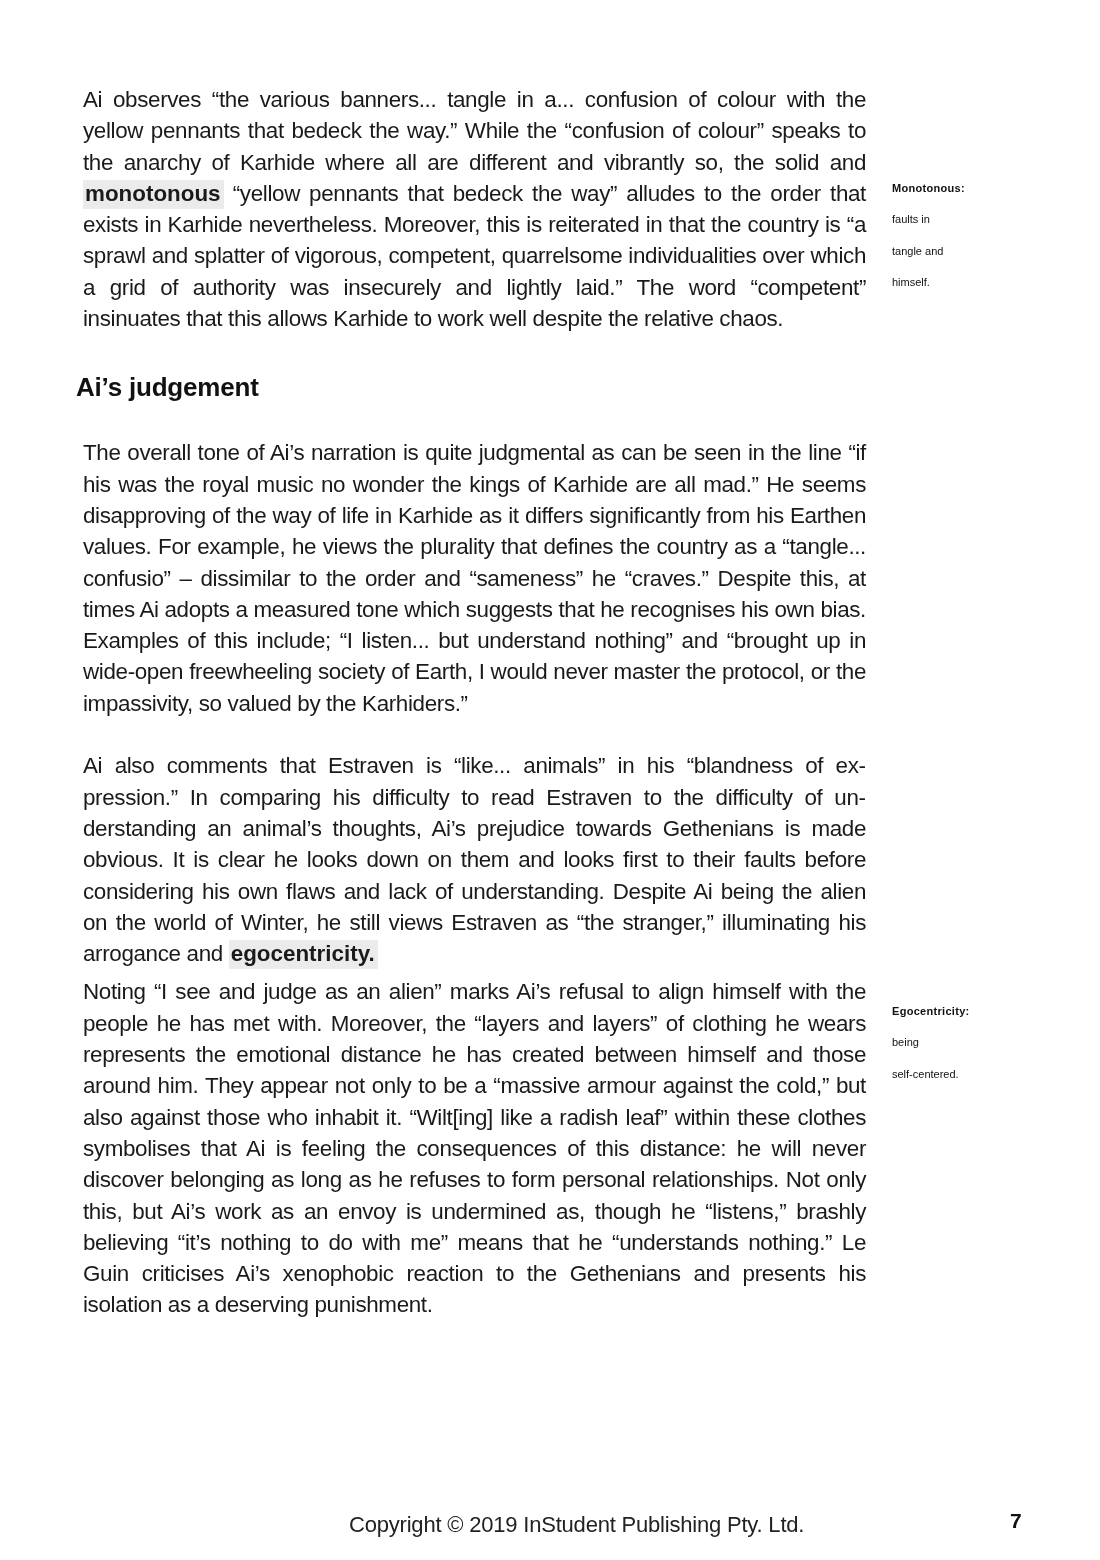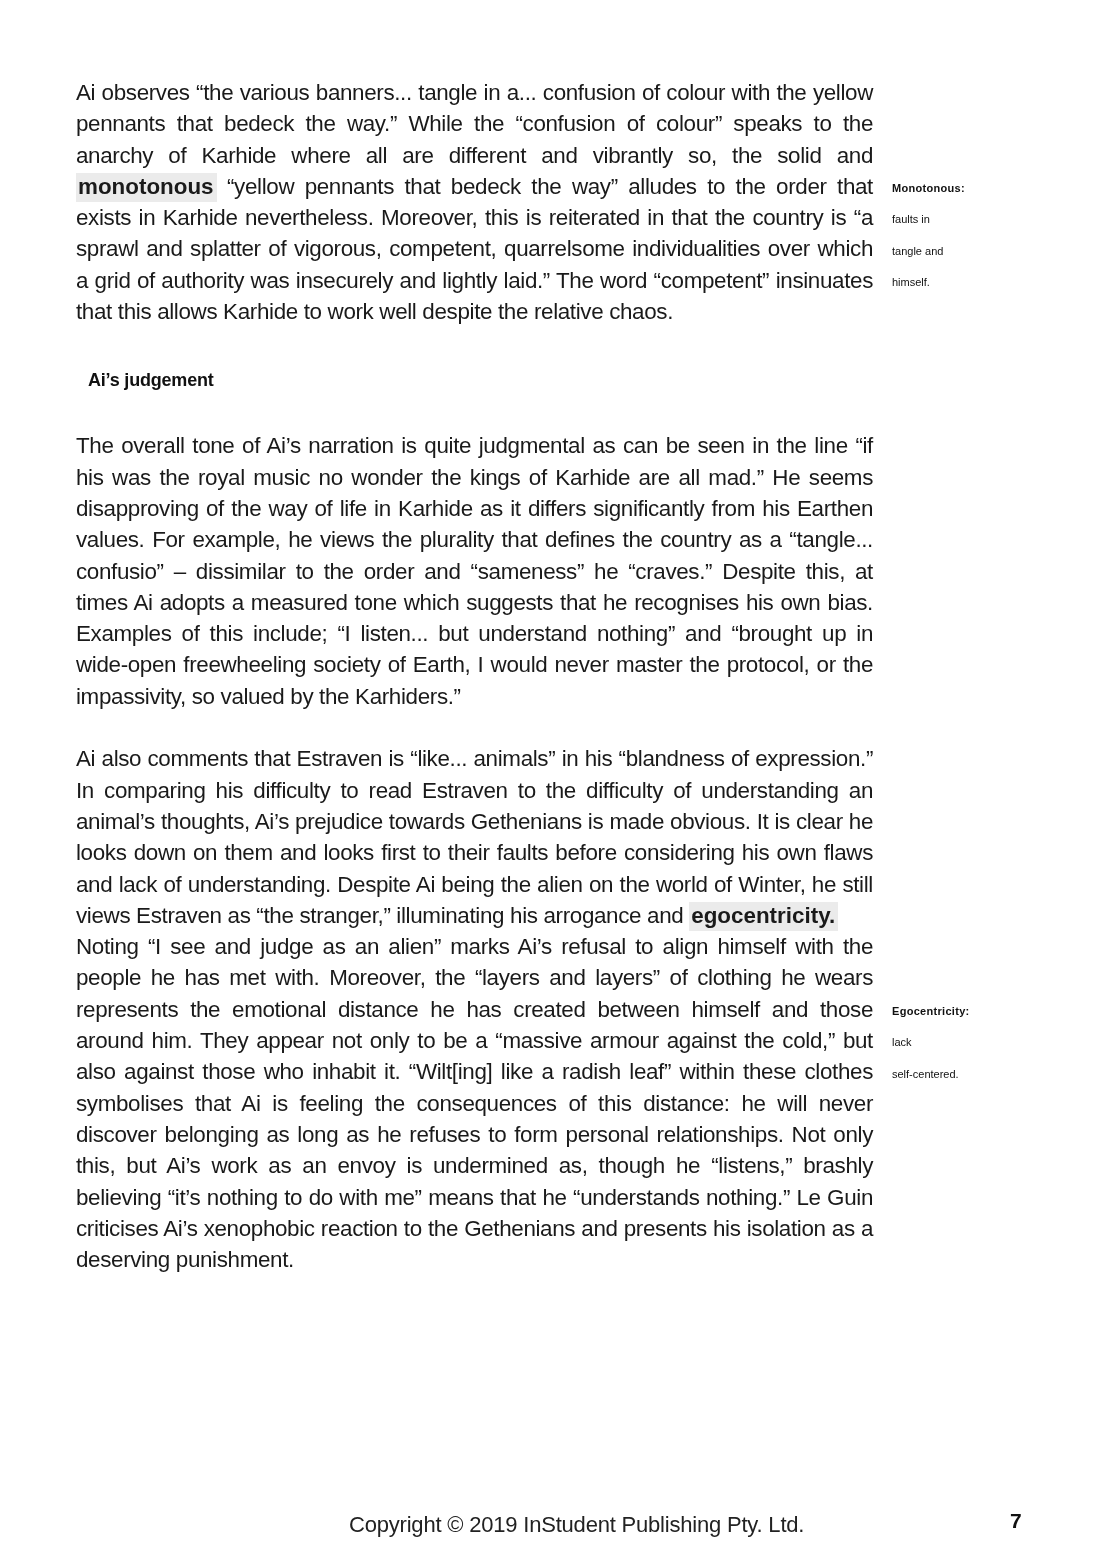--- a/index.html
+++ b/index.html
@@ -5,24 +5,24 @@
     html, body { margin: 0; padding: 0; background: #ffffff; }
     body {
       width: 1100px; height: 1560px; position: relative; overflow: hidden;
       font-family: "Liberation Sans", sans-serif; color: #1a1a1a;
     }
     .main {
       position: absolute; left: 76px; top: 77px; width: 797px;
       font-size: 22.4px; line-height: 31.3px; text-align: justify;
       letter-spacing: -0.35px;
     }
-    .main p { margin: 0; }
+    .main p { margin: 7px; }
     .gap-after { margin-bottom: 31.3px !important; }
     h2 {
-      margin: 12px; font-size: 18px; font-weight: bold; line-height: 31px;
+      margin: 0; font-size: 26px; font-weight: bold; line-height: 31px;
       letter-spacing: -0.2px; color: #111;
     }
     .h-judgement { margin-top: 38px; margin-bottom: 34px; }
     .h-alienation { margin-top: 36px; margin-bottom: 34px; }
     .hl {
       background: #ebebeb; font-weight: bold; padding: 1px 3px 3px 2px;
       letter-spacing: 0;
     }
     .side {
       position: absolute; left: 892px; width: 150px;
@@ -58,18 +58,18 @@
 
 <div class="side side-1">
   <div class="term">Monotonous:</div>
   <div>faults in</div>
   <div>tangle and</div>
   <div>himself.</div>
 </div>
 
 <div class="side side-2">
   <div class="term">Egocentricity:</div>
-  <div>lack</div>
+  <div>being</div>
   <div>self-centered.</div>
 </div>
 
 <div class="footer">Copyright ©  2019 InStudent Publishing Pty. Ltd.</div>
 <div class="page-num">7</div>
 
 </body></html>

